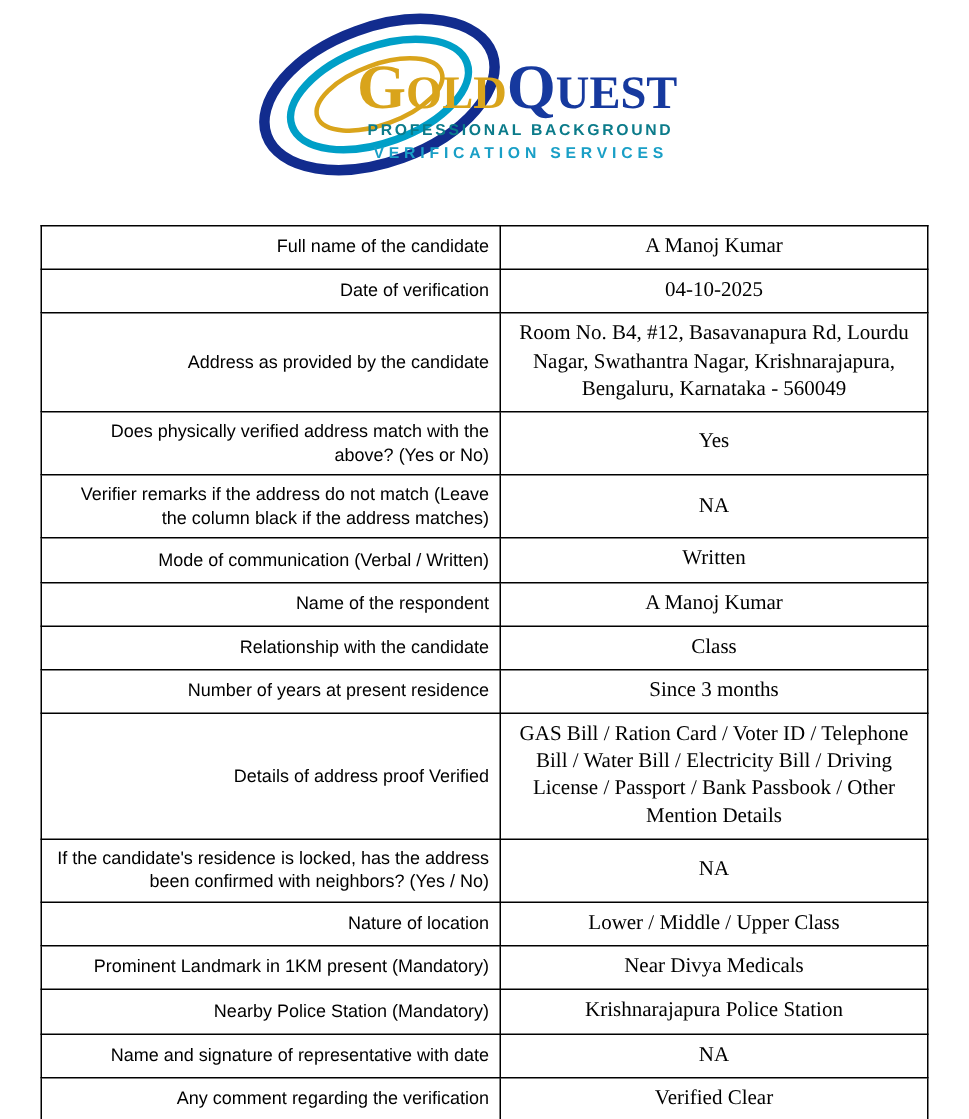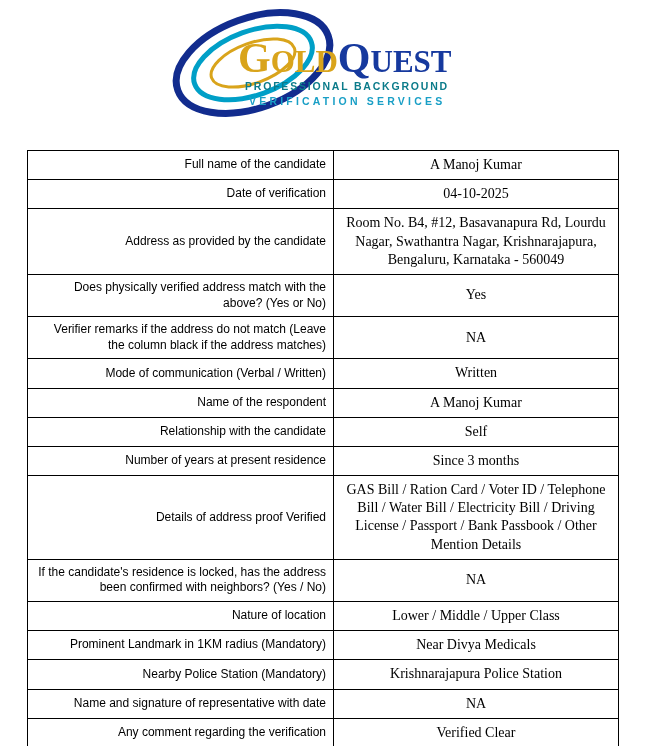--- a/index.html
+++ b/index.html
@@ -93,40 +93,40 @@
     <tr>
       <td class="label">Mode of communication (Verbal / Written)</td>
       <td class="value">Written</td>
     </tr>
     <tr>
       <td class="label">Name of the respondent</td>
       <td class="value">A Manoj Kumar</td>
     </tr>
     <tr>
       <td class="label">Relationship with the candidate</td>
-      <td class="value">Self</td>
+      <td class="value">Class</td>
     </tr>
     <tr>
       <td class="label">Number of years at present residence</td>
       <td class="value">Since 3 months</td>
     </tr>
     <tr>
       <td class="label">Details of address proof Verified</td>
       <td class="value">GAS Bill / Ration Card / Voter ID / Telephone Bill / Water Bill / Electricity Bill / Driving License / Passport / Bank Passbook / Other Mention Details</td>
     </tr>
     <tr>
       <td class="label">If the candidate's residence is locked, has the address been confirmed with neighbors? (Yes / No)</td>
       <td class="value">NA</td>
     </tr>
     <tr>
       <td class="label">Nature of location</td>
       <td class="value">Lower / Middle / Upper Class</td>
     </tr>
     <tr>
-      <td class="label">Prominent Landmark in 1KM radius (Mandatory)</td>
+      <td class="label">Prominent Landmark in 1KM present (Mandatory)</td>
       <td class="value">Near Divya Medicals</td>
     </tr>
     <tr>
       <td class="label">Nearby Police Station (Mandatory)</td>
       <td class="value">Krishnarajapura Police Station</td>
     </tr>
     <tr>
       <td class="label">Name and signature of representative with date</td>
       <td class="value">NA</td>
     </tr>

